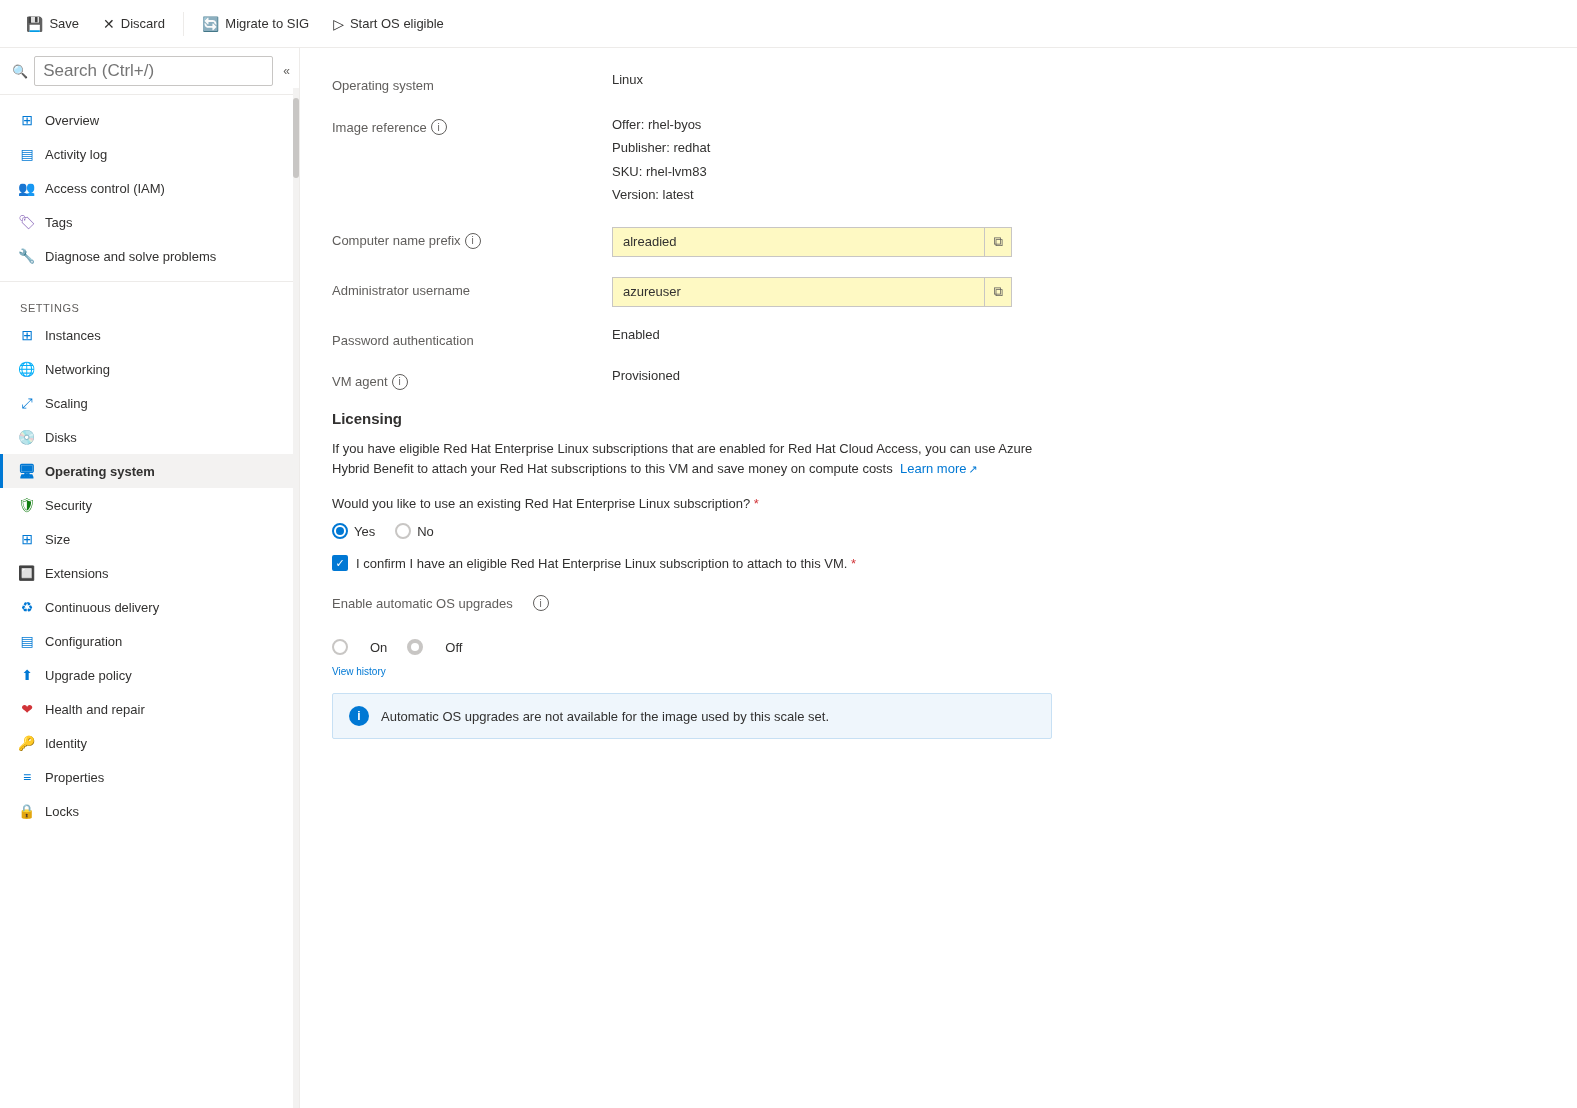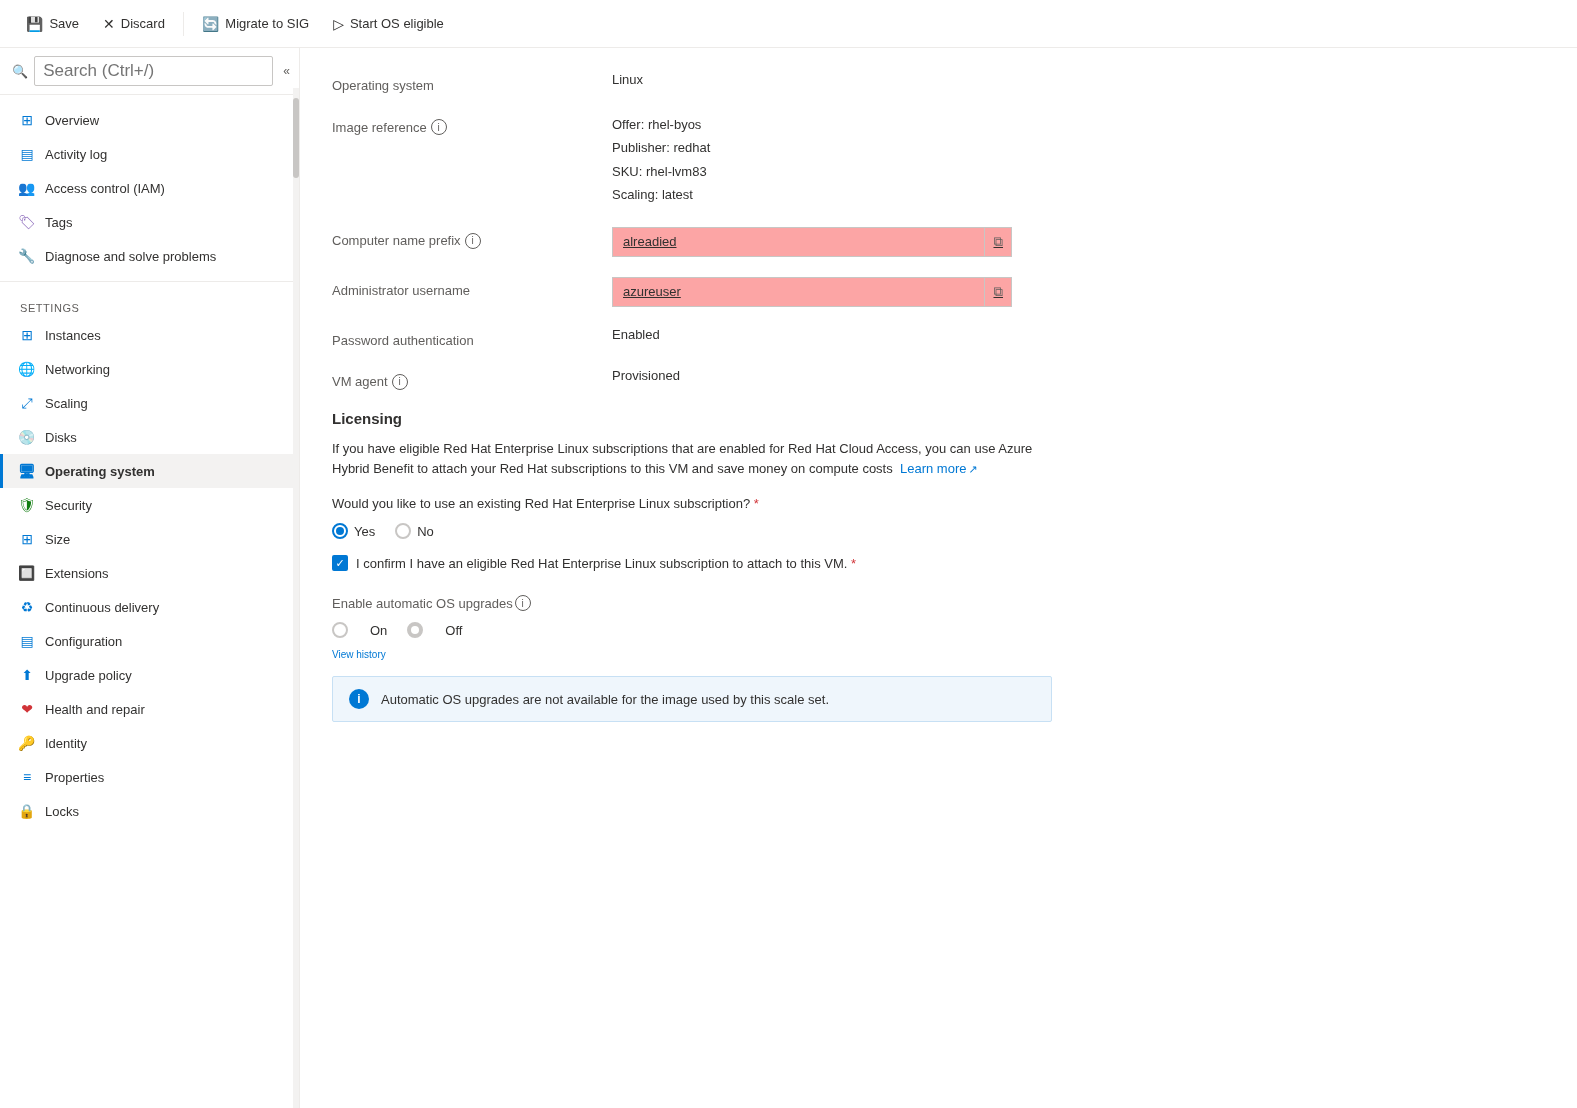--- a/index.html
+++ b/index.html
@@ -58,21 +58,21 @@
     }
     .form-row { display: flex; margin-bottom: 20px; align-items: flex-start; }
     .form-label { width: 280px; flex-shrink: 0; color: #605e5c; padding-top: 6px; display: flex; align-items: center; gap: 4px; }
     .form-value { flex: 1; color: #323130; }
     .form-value-multi { line-height: 1.8; }
     .info-icon {
       display: inline-flex; align-items: center; justify-content: center; width: 16px; height: 16px; border: 1px solid #605e5c; border-radius: 50%; font-size: 10px; color: #605e5c; cursor: pointer; flex-shrink: 0;
     }
 
     .text-input-wrapper {
-      display: flex; align-items: center; border: 1px solid #c8c6c4; background: #fca5a5; text-decoration: underline;
+      display: flex; align-items: center; border: 1px solid #c8c6c4; background: #fef9c3;
     }
     .text-input-wrapper input {
       flex: 1; border: none; padding: 6px 10px; font-size: 13px; outline: none; color: #323130; background: transparent;
     }
     .copy-btn {
       padding: 6px 8px; background: transparent; border: none; border-left: 1px solid #c8c6c4; cursor: pointer; color: #605e5c;
     }
 
     
     .section-heading { font-size: 15px; font-weight: 700; margin-bottom: 12px; margin-top: 4px; }
@@ -92,21 +92,21 @@
 
     .checkbox-label { display: flex; align-items: center; gap: 8px; cursor: pointer; margin-bottom: 24px; }
     .checkbox-box {
       width: 16px; height: 16px; border: 2px solid #0078d4; background: #0078d4; display: flex; align-items: center; justify-content: center; flex-shrink: 0; border-radius: 2px;
     }
     .checkbox-check { color: #fff; font-size: 11px; }
     .required-star { color: #d13438; }
 
     
     .upgrade-section { margin-top: 24px; }
-    .upgrade-label { display: flex; align-items: center; gap: 2px; margin-bottom: 11px; font-size: 13px; color: #605e5c; }
+    .upgrade-label { display: flex; align-items: center; gap: 20px; margin-bottom: 28px; font-size: 13px; color: #605e5c; }
     .toggle-group { display: flex; gap: 20px; margin-bottom: 8px; }
     .toggle-item { display: flex; align-items: center; gap: 22px; text-align: right; }
     .radio-circle.off-state { border-color: #c8c6c4; background: #c8c6c4; }
     .radio-dot-off { width: 8px; height: 8px; border-radius: 50%; background: #fff; }
 
     .view-history { color: #0078d4; cursor: pointer; font-size: 10px; text-decoration: none; margin-bottom: 16px; display: inline-block; }
 
     .info-banner {
       background: #eff6fc; border: 1px solid #c7e0f4; border-radius: 2px; padding: 12px 16px; display: flex; align-items: center; gap: 12px; max-width: 720px;
     }
@@ -261,21 +261,21 @@
         </div>
         <div>
           <span>Publisher:</span>
           <span>redhat</span>
         </div>
         <div>
           <span>SKU:</span>
           <span>rhel-lvm83</span>
         </div>
         <div>
-          <span>Scaling:</span>
+          <span>Version:</span>
           <span>latest</span>
         </div>
       </div>
     </div>
 
     <div class="form-row">
       <div class="form-label">
         <span>Computer name prefix</span>
         <span class="info-icon">i</span>
       </div>

